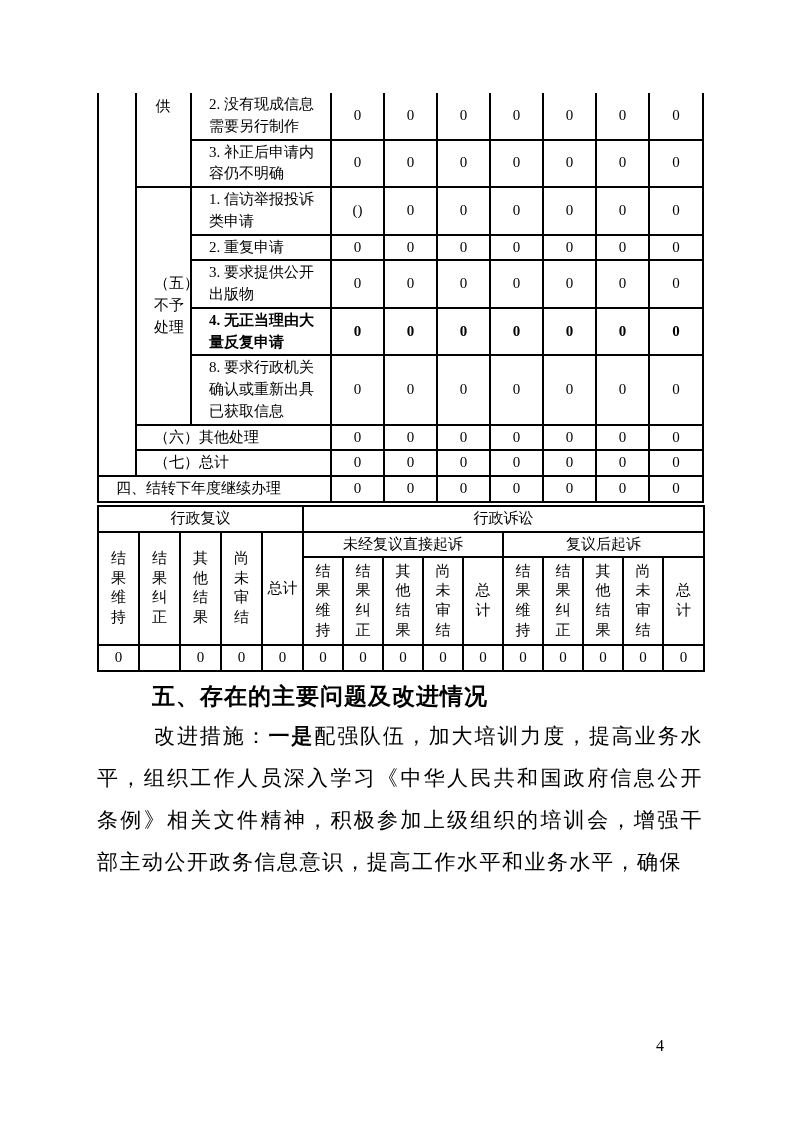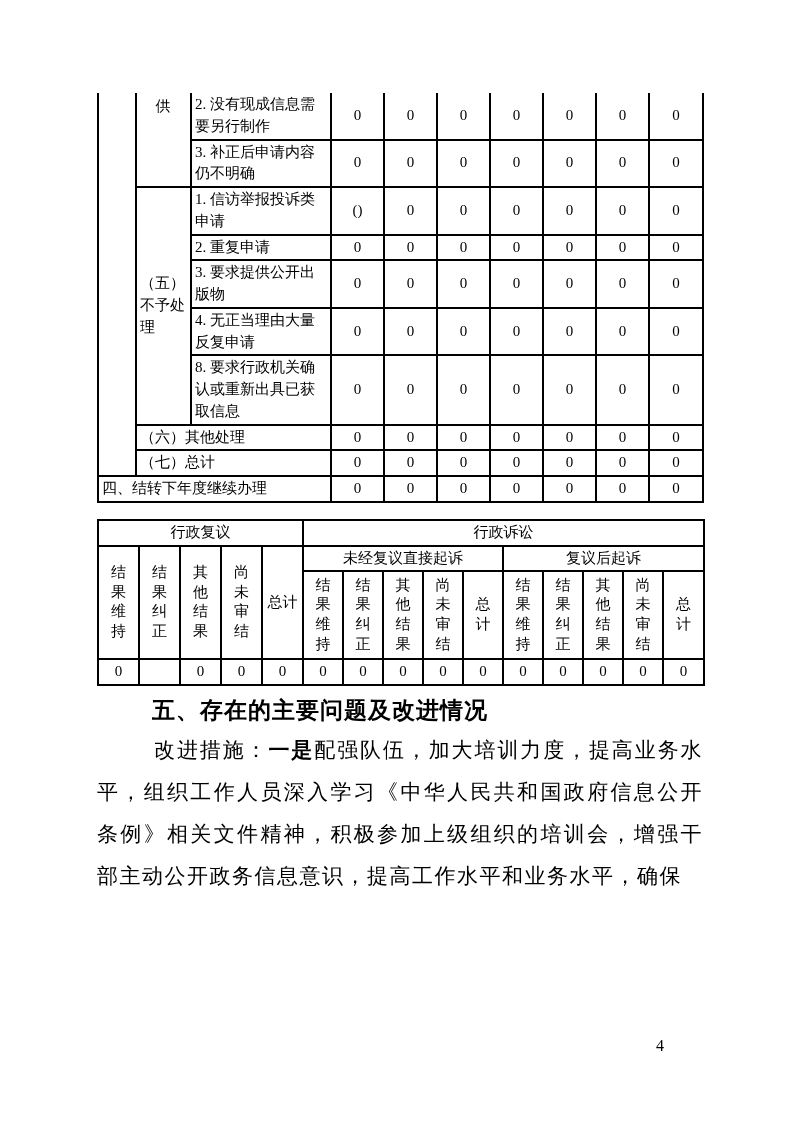--- a/index.html
+++ b/index.html
@@ -10,35 +10,35 @@
     background:#ffffff;
     color:#000;
     font-family:"Liberation Serif","DejaVu Serif",serif;
     overflow:hidden;
   }
   .content{position:absolute;left:97px;top:93px;width:606px;}
 
   table{border-collapse:collapse;table-layout:fixed;width:100%;font-size:15px;color:#000;}
   td{border:2px solid #000;text-align:center;vertical-align:middle;padding:1px 3px;line-height:1.45;overflow:hidden;}
   .t1 tr:first-child td{border-top:none;}
-  td.lab{text-align:left;padding-left:3px;}
+  td.lab{text-align:left;padding-left:17px;}
   td.ctr{text-align:center;padding-left:2px;}
   td.top{vertical-align:top;padding-top:3px;}
   td.vtext{white-space:pre-line;line-height:1.32;padding:2px 0;}
 
   .heading{
     font-family:"Liberation Sans","DejaVu Sans",sans-serif;
     font-weight:700;
     font-size:23px;line-height:28px;
     margin:2px 0 0 0;
     padding-left:55px;
     letter-spacing:1px;
   }
   .h5{margin-top:10px;}
-  .t2{margin-top:16px;}
+  .t2{margin-top:2px;}
   .para{
     font-size:21px;line-height:42px;
     text-align:justify;
     text-indent:57px;
     letter-spacing:1.5px;
     margin:0;
   }
   .para:first-of-type{margin-top:5px;}
   .para .b{font-weight:700;font-family:"Liberation Sans","DejaVu Sans",sans-serif;}
   .page-number{
@@ -113,21 +113,21 @@
           <tr style="height: 44px;">
             <td class="lab">3. 要求提供公开出版物</td>
             <td>0</td>
             <td>0</td>
             <td>0</td>
             <td>0</td>
             <td>0</td>
             <td>0</td>
             <td>0</td>
           </tr>
-          <tr style="height: 44px;">
+          <tr style="height: 44px; font-weight: bold;">
             <td class="lab">4. 无正当理由大量反复申请</td>
             <td>0</td>
             <td>0</td>
             <td>0</td>
             <td>0</td>
             <td>0</td>
             <td>0</td>
             <td>0</td>
           </tr>
           <tr style="height: 66px;">

